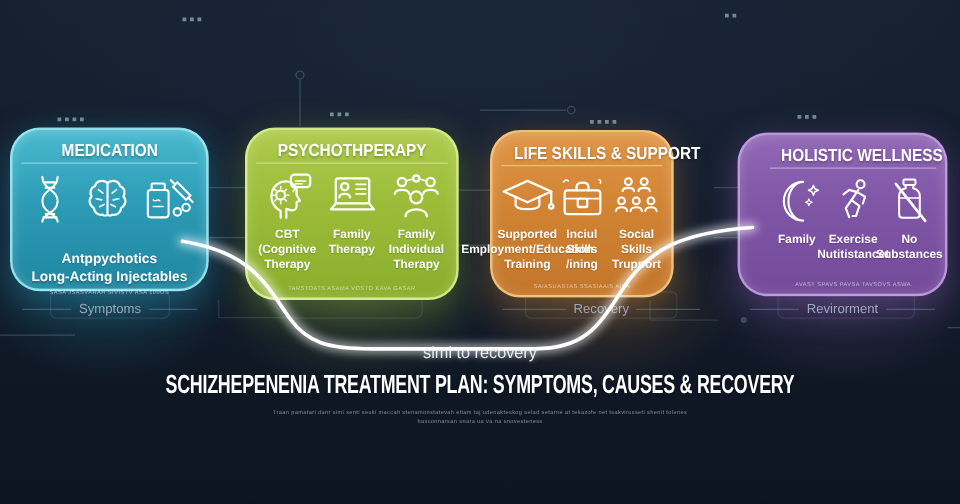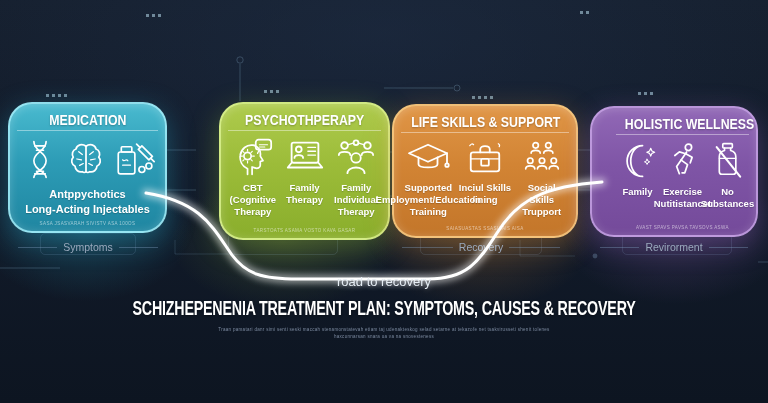--- a/index.html
+++ b/index.html
@@ -21,36 +21,36 @@
 
   .card { position:absolute; z-index:3; border-radius:24px; padding:5px 7px 4px;
           display:flex; flex-direction:column; }
   .card-medication   { left:8px;   top:102px; width:159px; height:131px;
       background:linear-gradient(180deg,#49bacf 0%,#2d9cb6 45%,#1f86a1 100%);
       border:2px solid rgba(165,236,248,.85);
       box-shadow:0 8px 28px rgba(40,170,205,.40), inset 0 1px 10px rgba(255,255,255,.22); }
   .card-psychotherapy{ left:196px; top:102px; width:171px; height:138px;
       background:linear-gradient(180deg,#aecb4d 0%,#9cbc39 45%,#8aae2c 100%);
       border:2px solid rgba(219,242,146,.85);
-      box-shadow:0 8px 28px rgba(150,190,55,.35), inset 0 1px 10px rgba(255,255,255,.22);margin-left:23px; }
-  .card-lifeskills   { left:392px; top:104px; width:186px; height:134px;
+      box-shadow:0 8px 28px rgba(150,190,55,.35), inset 0 1px 10px rgba(255,255,255,.22); }
+  .card-lifeskills   { left:392px; top:104px; width:147px; height:134px;
       background:linear-gradient(180deg,#e09647 0%,#d28434 45%,#c3762a 100%);
       border:2px solid rgba(247,203,133,.85);
       box-shadow:0 8px 28px rgba(225,145,55,.35), inset 0 1px 10px rgba(255,255,255,.22); }
   .card-holistic     { left:590px; top:106px; width:168px; height:131px;
       background:linear-gradient(180deg,#9168b6 0%,#7f55a6 45%,#744a9a 100%);
       border:2px solid rgba(202,168,232,.8);
       box-shadow:0 8px 28px rgba(150,100,190,.40), inset 0 1px 10px rgba(255,255,255,.18);padding-left:24px; }
 
   .card-header { text-align:center; color:#fff; font-weight:700; font-size:14px;
                  padding:3px 0 2px; border-bottom:1px solid rgba(255,255,255,.42); }
   .card-header span { display:inline-block; transform:scaleX(.88); white-space:nowrap;
                       text-shadow:0 1px 2px rgba(0,0,0,.25); }
   .icons-row { display:flex; justify-content:space-around; align-items:center; margin-top:7px; }
-  .caption { margin-top:7px; text-align:center; font-size:11px; font-weight:700; color:#fff; line-height:1.4;
+  .caption { margin-top:20px; text-align:center; font-size:11px; font-weight:700; color:#fff; line-height:1.4;
              text-shadow:0 1px 1px rgba(0,0,0,.2); }
   .cols { display:flex; margin-top:6px; gap:2px; }
   .col  { flex:1; display:flex; flex-direction:column; align-items:center; gap:5px; min-width:0; }
   .col .label { text-align:center; font-size:9.5px; font-weight:700; color:#fff; line-height:1.25;
                 text-shadow:0 1px 1px rgba(0,0,0,.2); }
   .fine-print { margin-top:auto; text-align:center; font-size:4.5px; color:rgba(255,255,255,.55);
                 letter-spacing:.4px; padding-bottom:1px; }
 
   .bracket { position:absolute; z-index:2; border:1px solid rgba(125,155,190,.20); border-radius:5px; height:22px; top:233px; }
   .tag { position:absolute; z-index:4; top:241px; display:flex; align-items:center; gap:6px;
@@ -271,18 +271,18 @@
   <svg class="curve" width="768" height="403" viewBox="0 0 768 403">
     <defs>
       <filter id="glow" x="-40%" y="-40%" width="180%" height="180%">
         <feGaussianBlur stdDeviation="3.5"></feGaussianBlur>
       </filter>
     </defs>
     <path d="M146 193 C202 202 213 228 232 255 C246 274 262 279 298 279 L428 279 C466 279 478 263 497 233 C518 199 546 186 602 182" stroke="#ffffff" stroke-width="8" fill="none" opacity=".55" filter="url(#glow)" stroke-linecap="round"></path>
     <path d="M146 193 C202 202 213 228 232 255 C246 274 262 279 298 279 L428 279 C466 279 478 263 497 233 C518 199 546 186 602 182" stroke="#ffffff" stroke-width="3" fill="none" stroke-linecap="round"></path>
   </svg>
 
-  <div class="road-label">road to recovery</div>
+  <div class="road-label">simi to recovery</div>
   <div class="main-title">SCHIZHEPENENIA TREATMENT PLAN: SYMPTOMS, CAUSES &amp; RECOVERY</div>
   <div class="subtitle subtitle-1">Traan pamatari danr simi senti seski maccah stenamonstatevah etiam taj udenakteskog selad setarne at tekazofe net tsakvirusseti shenit tolenes</div>
   <div class="subtitle subtitle-2">haxconnarsan snara ua va na snovesteness</div>
 
 </div>
 
 </body></html>

